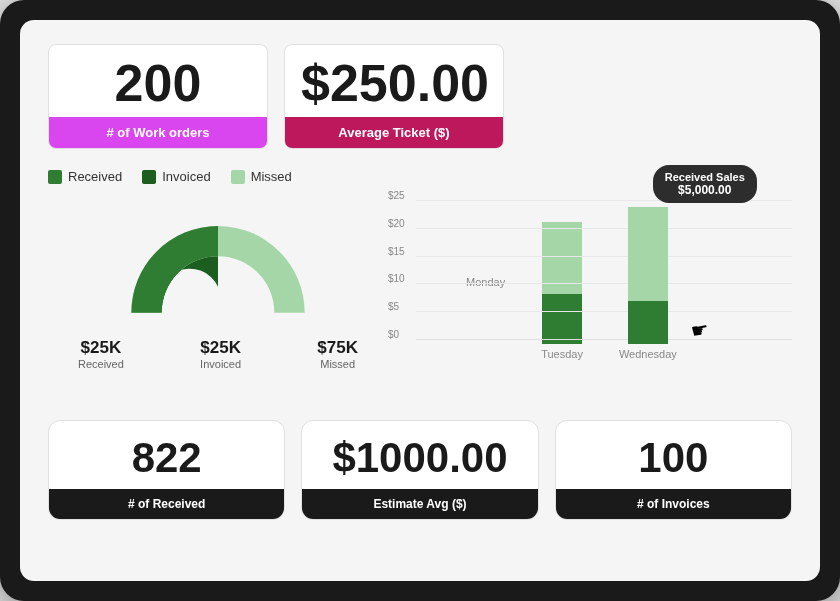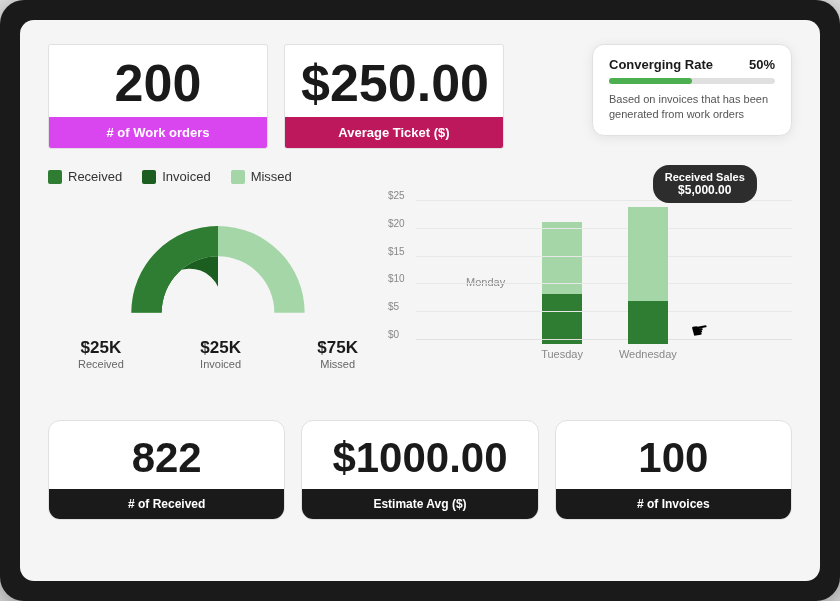--- a/index.html
+++ b/index.html
@@ -31,21 +31,21 @@
     }
 
     
     .top-metrics {
       display: flex;
       gap: 16px;
       margin-bottom: 20px;
     }
     .metric-card {
       background: #fff;
-      border-radius: 3px;
+      border-radius: 8px;
       border: 1.5px solid #e0e0e0;
       overflow: hidden;
     }
     .metric-card.work-orders {
       width: 220px;
     }
     .metric-card.avg-ticket {
       width: 220px;
     }
     .metric-number {
@@ -224,30 +224,20 @@
         <div class="metric-number">200</div>
         <div class="metric-label green-bg"># of  Work orders</div>
       </div>
 
       <div class="metric-card avg-ticket">
         <div class="metric-number">$250.00</div>
         <div class="metric-label dark-bg">Average Ticket ($)</div>
       </div>
     </div>
 
-    <div class="converging-card">
-      <div class="converging-header">
-        <span class="converging-title">Converging Rate</span>
-        <span class="converging-pct">50%</span>
-      </div>
-      <div class="progress-bar-bg">
-        <div class="progress-bar-fill" style="width: 50%"></div>
-      </div>
-      <div class="converging-desc">Based on invoices that has been generated from work orders</div>
-    </div>
 
     <div class="legend">
       <div class="legend-item">
         <div class="legend-dot" style="background:#2e7d32"></div>
         <span>Received</span>
       </div>
       <div class="legend-item">
         <div class="legend-dot" style="background:#1b5e20"></div>
         <span>Invoiced</span>
       </div>

